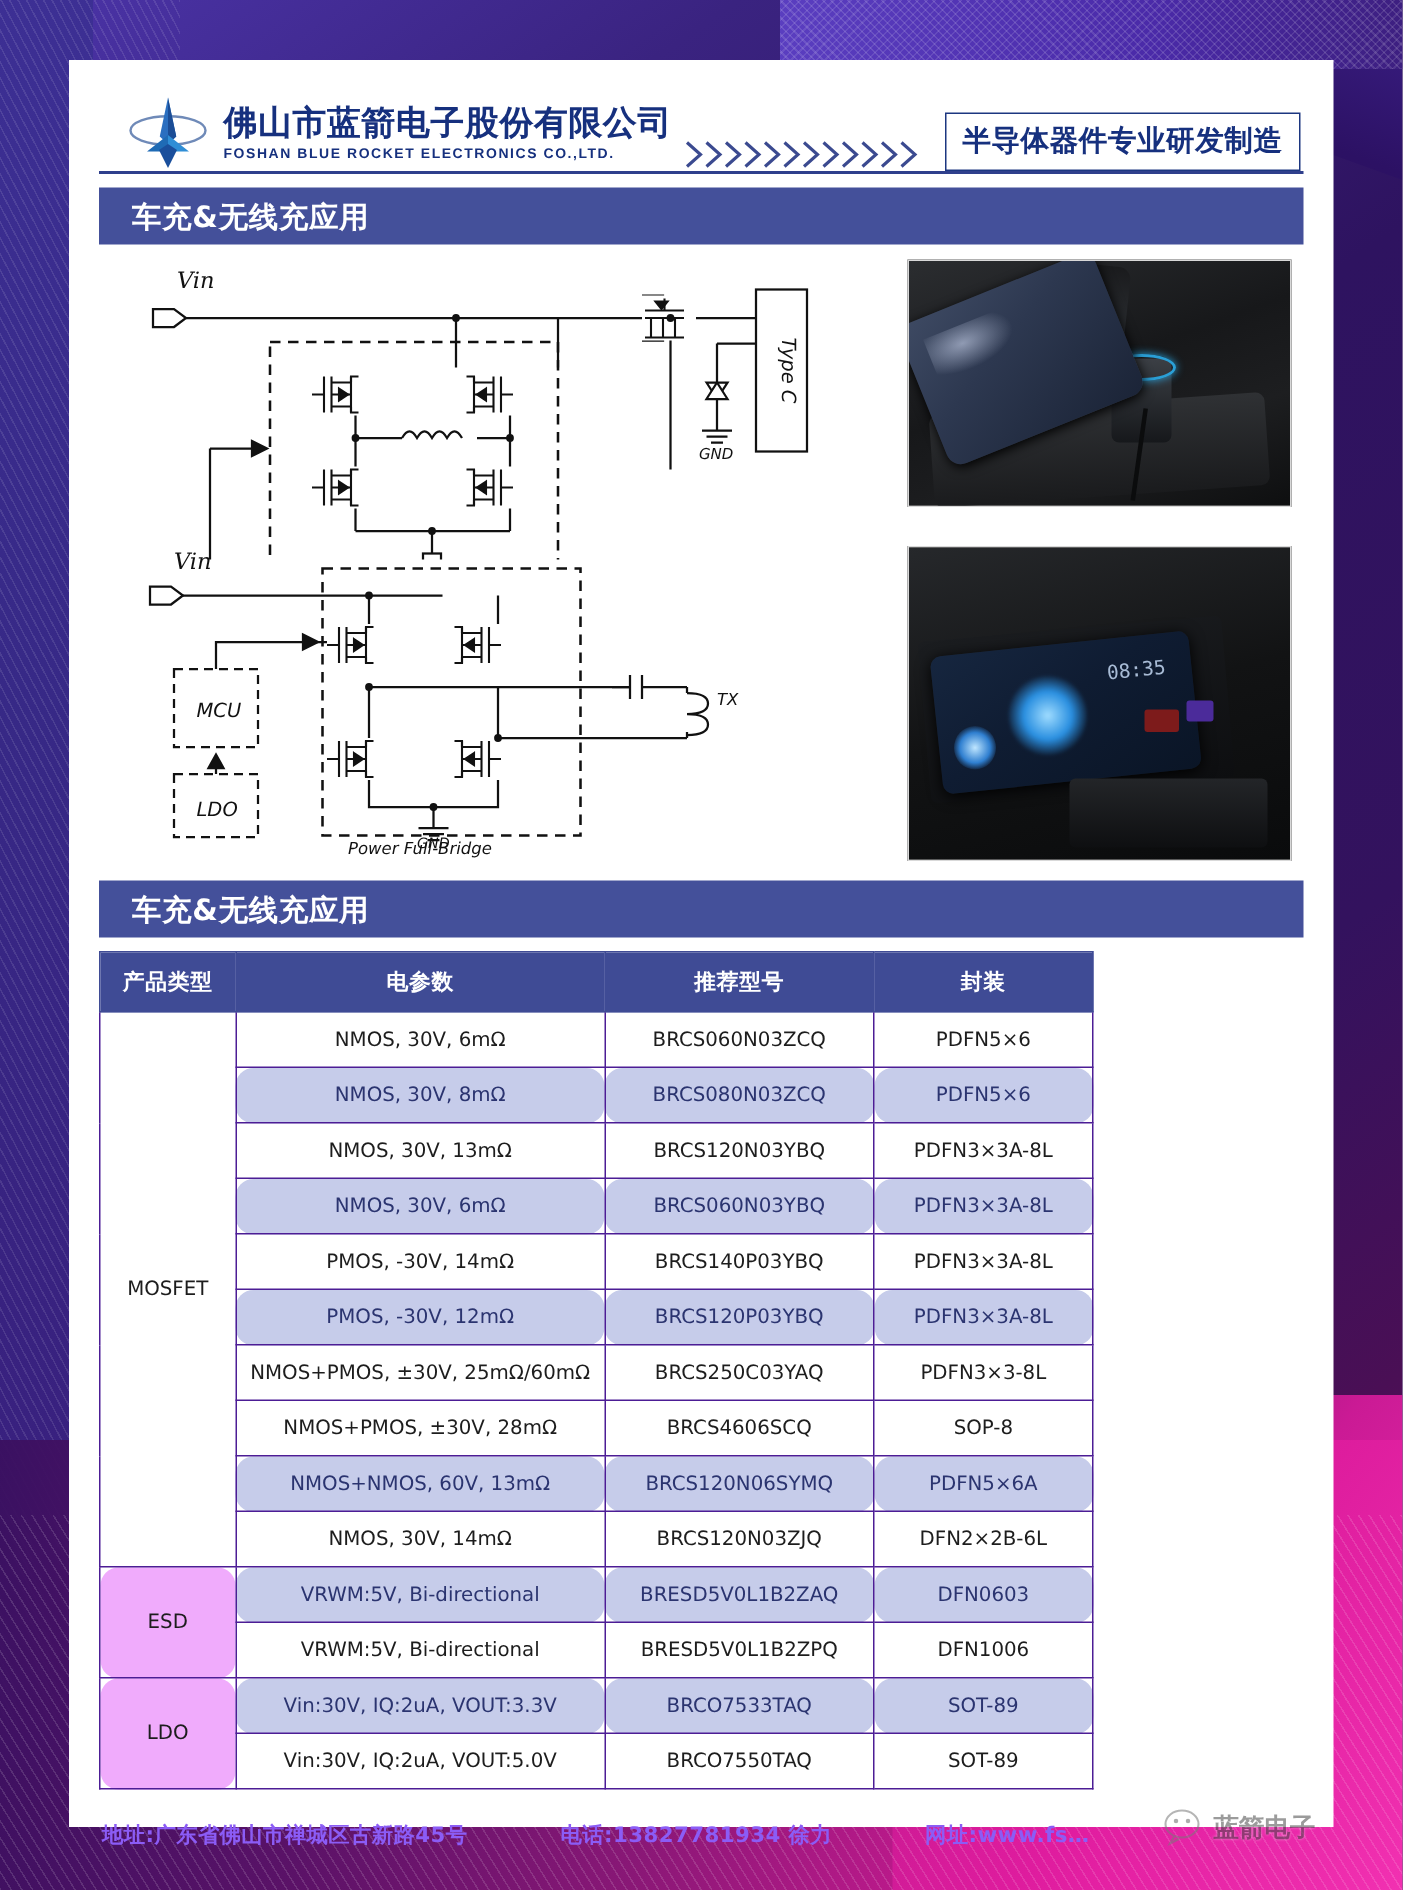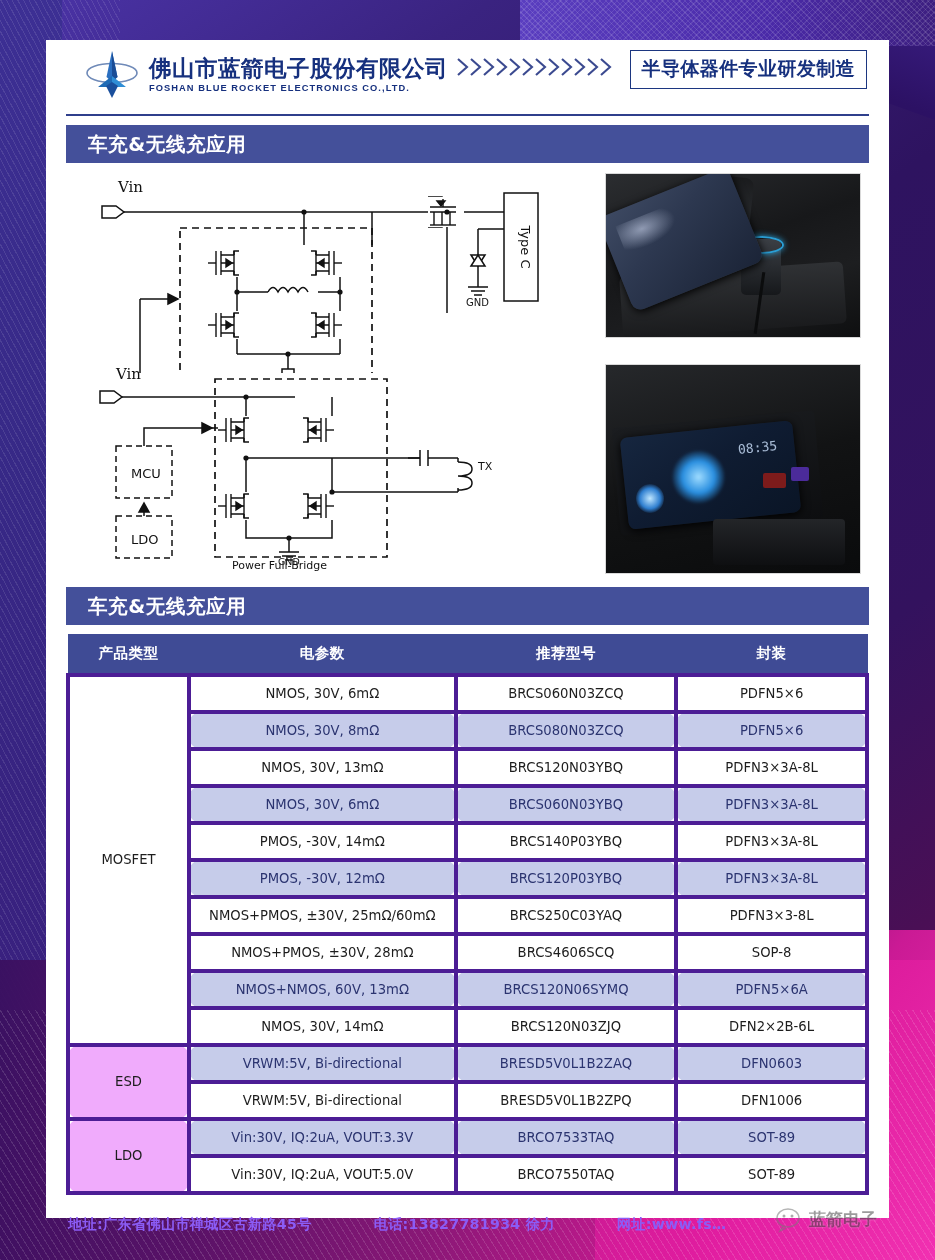--- a/index.html
+++ b/index.html
@@ -58,21 +58,21 @@
     opacity:.9;
   }
 
   
   #page {
     position:absolute; left:46px; top:40px; width:843px; height:1178px;
     background:#ffffff; z-index:2;
   }
 
   
-  .masthead { position:relative; height:74px; padding:10px 22px 0 38px; display:flex; align-items:flex-start; }
+  .masthead { position:relative; height:74px; padding:10px 22px 0 38px; display:flex; align-items:flex-end; }
   .logo-wrap { display:flex; align-items:center; gap:9px; flex:0 0 auto; }
   .logo-mark { width:56px; height:50px; position:relative; flex:0 0 auto; }
   .company-cn { font-family:"DejaVu Sans","Liberation Sans",sans-serif; font-size:22.5px; font-weight:bold; color:#16307e; letter-spacing:.5px; line-height:1.05; }
   .company-en { font-size:9.3px; font-weight:bold; color:#16307e; letter-spacing:1.05px; margin-top:2px; }
   .chevrons { flex:0 0 auto; margin:6px 0 0 8px; display:flex; align-items:center; }
   .slogan-box {
     margin-left:auto; border:1.6px solid #1c3680; background:#fff;
     padding:5px 11px 6px; color:#16307e; font-weight:bold; font-size:19px;
     font-family:"DejaVu Sans","Liberation Sans",sans-serif; letter-spacing:.4px;
     box-shadow:0 0 0 2px #fff inset;
@@ -129,42 +129,42 @@
   .p2-glow2{position:absolute;left:12%;top:57%;width:11%;height:14%;border-radius:50%;
      background:radial-gradient(circle,#bfe6ff 0%, #2f7fd0 50%, rgba(20,70,140,0) 75%);}
   .p2-clock{position:absolute;left:52%;top:36%;color:#cfe4ff;font-size:13px;opacity:.8;
      transform:rotate(-6deg);font-family:"DejaVu Sans Mono",monospace;}
   .p2-btn{position:absolute;bottom:4%;left:42%;width:52%;height:22%;
      background:linear-gradient(180deg,#232528,#0e0f11);border-radius:4px;}
   .p2-red{position:absolute;left:62%;top:52%;width:9%;height:7%;background:#7d1b1b;border-radius:2px;}
   .p2-vio{position:absolute;left:73%;top:49%;width:7%;height:7%;background:#4b2b9a;border-radius:2px;}
 
   
-  .sch { position:absolute; }
+  .sch { position:absolute;font-style:italic; }
   .sch svg { display:block; }
 
   
   .section-bar2 { margin:6px 20px 0; height:38px; background:#44509a;
     display:flex; align-items:center; padding-left:22px; }
   .section-bar2 .txt { color:#fff; font-weight:bold; font-size:19.5px; letter-spacing:.6px;
     font-family:"DejaVu Sans","Liberation Sans",sans-serif; }
 
   
-  table.spec { margin:9px 20px 0; width:803px; border-collapse:collapse;
+  table.spec { margin:9px 20px 0; width:663px; border-collapse:collapse;
      font-family:"DejaVu Sans","Liberation Sans",sans-serif; }
   table.spec th {
      background:#3f4b95; color:#fff; font-size:14.5px; font-weight:bold;
      height:40px; border:1px solid #3f4b95; letter-spacing:.5px;
   }
   table.spec th.c0 { width:118px; }
   table.spec th.c1 { width:260px; }
   table.spec th.c2 { width:215px; }
   table.spec th.c3 { width:186px; }
   table.spec td {
-     border:4px solid #4c1d95; height:37px; text-align:center;
+     border:1px solid #4c1d95; height:37px; text-align:center;
      font-size:13.2px; color:#1d1d1d; background:#fff; white-space:nowrap;
   }
   table.spec td.cat { font-size:13.2px; color:#1d1d1d; }
   table.spec tr.alt td { background:#c6ccea; color:#2b3470;border-radius:12px; }
   table.spec tr.alt td.cat { background:#f0abfc; color:#1d1d1d; }
 
   
   .footer { margin:10px 20px 0; border-top:0; display:flex; align-items:center;
      height:40px; position:relative; }
   .footer .item { font-size:14.2px; font-weight:bold; color:#8b5cf6;

